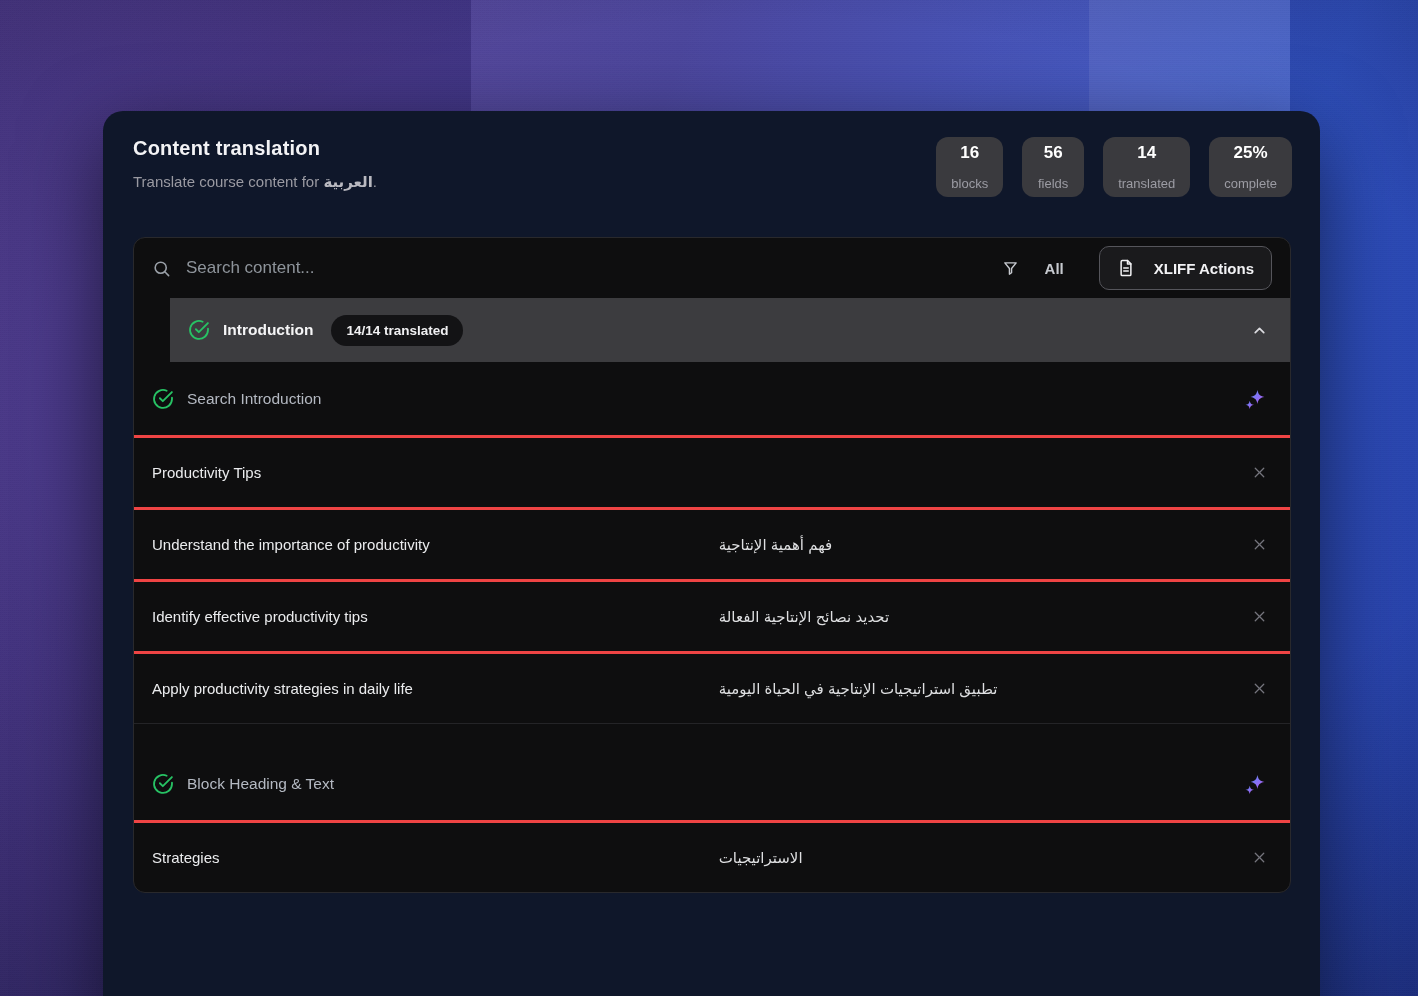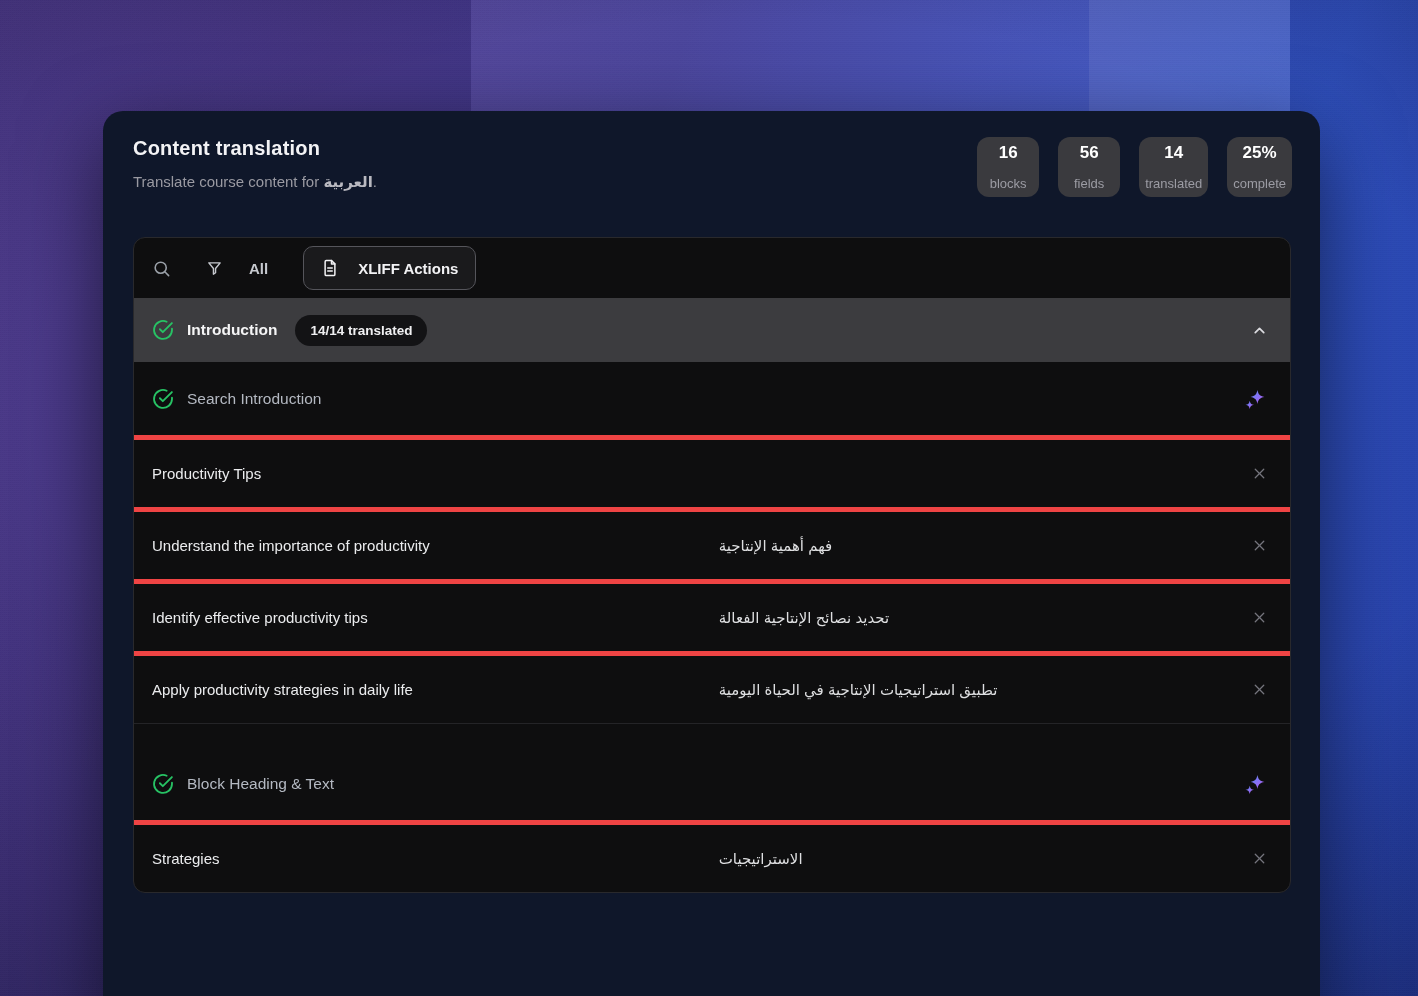--- a/index.html
+++ b/index.html
@@ -20,21 +20,21 @@
   }
   
   .panel-header{position:absolute;left:30px;top:26px;}
   .title{font-size:20px;font-weight:700;color:#f3f3f5;letter-spacing:.2px;}
   .subtitle{margin-top:13px;font-size:15px;color:#9a9aa2;}
   .subtitle .lang{font-weight:700;color:#b9b9c0;}
   .stats{position:absolute;right:28px;top:26px;display:flex;gap:19px;}
   .stat{
     min-width:62px;height:60px;background:#3a3a3e;border-radius:12px;
     display:flex;flex-direction:column;align-items:center;justify-content:center;
-    padding:0 6px;box-sizing:border-box;
+    padding:0 15px;box-sizing:border-box;
   }
   .stat .num{font-size:17px;font-weight:700;color:#ffffff;line-height:1.2;}
   .stat .lbl{font-size:13px;color:#9c9ca4;margin-top:12px;}
   
   .list{
     position:absolute;left:30px;right:29px;top:126px;
     background:#0e0e0f;border:1px solid #29292c;border-radius:12px;
     overflow:hidden;
   }
   .row{display:flex;align-items:center;padding:0 18px;box-sizing:border-box;}
@@ -48,34 +48,34 @@
   .search-input::placeholder{color:#8e949b;}
   .filter{display:flex;align-items:center;gap:26px;color:#c6c9cf;cursor:pointer;margin-left:20px;}
   .filter .f-label{font-size:15px;font-weight:600;}
   .xliff-btn{
     margin-left:35px;display:flex;align-items:center;gap:19px;
     background:#1a1a1c;border:1px solid #55555b;border-radius:10px;
     padding:0 17px;height:44px;cursor:pointer;font-family:inherit;
   }
   .xliff-btn .b-label{font-size:15px;font-weight:700;color:#f2f2f4;}
   
-  .section-header{height:64px;background:#3c3c3f;}
+  .section-header{height:64px;background:#3c3c3f;margin-left:36px;}
   .check-icon{display:flex;margin-right:13px;}
   .section-title{font-size:15.5px;font-weight:600;color:#f5f5f6;}
   .section-badge{
     margin-left:18px;background:#131315;border-radius:999px;
     padding:8px 15px;font-size:13.5px;font-weight:600;color:#f0f0f2;
   }
   .chevron-btn,.clear-btn,.sparkle-btn{
     margin-left:auto;background:none;border:none;padding:4px;cursor:pointer;display:flex;align-items:center;
   }
   
   .block-row{height:73px;}
   .block-title{font-size:15.5px;font-weight:500;color:#b4b9c2;}
-  .field-row{height:72px;border-top:5px solid #ef4444;}
+  .field-row{height:72px;border-top:3px solid #ef4444;}
   .cell-source{flex:0 0 50.6%;font-size:15px;color:#ebecee;padding-right:16px;box-sizing:border-box;}
   .cell-target{flex:1;font-size:15px;color:#dedfe1;direction:rtl;text-align:left;}
   .spacer{height:23px;border-top:1px solid #242427;}
 </style>
 </head>
 <body>
 
 <svg width="0" height="0" style="position:absolute">
   <defs>
     <linearGradient id="sparkleGrad" x1="0" y1="0" x2="1" y2="1">
@@ -114,20 +114,21 @@
 
   <div class="list">
 
     <div class="row search-row">
       <span class="search-icon">
         <svg width="19" height="19" viewBox="0 0 24 24" fill="none" stroke="currentColor" stroke-width="2" stroke-linecap="round">
             <circle cx="11" cy="11" r="7"></circle>
             <line x1="16.5" y1="16.5" x2="21" y2="21"></line>
           </svg>
       </span>
+      <input class="search-input" type="text" placeholder="Search content..." style="">
       <div class="filter">
         <span style="display:flex">
           <svg width="17" height="17" viewBox="0 0 24 24" fill="none" stroke="currentColor" stroke-width="2" stroke-linejoin="round" stroke-linecap="round">
               <path d="M4 4h16l-6.5 8v6l-3 2v-8z"></path>
             </svg>
         </span>
         <span class="f-label">All</span>
       </div>
       <button class="xliff-btn">
         <span style="display:flex;color:#f2f2f4">

